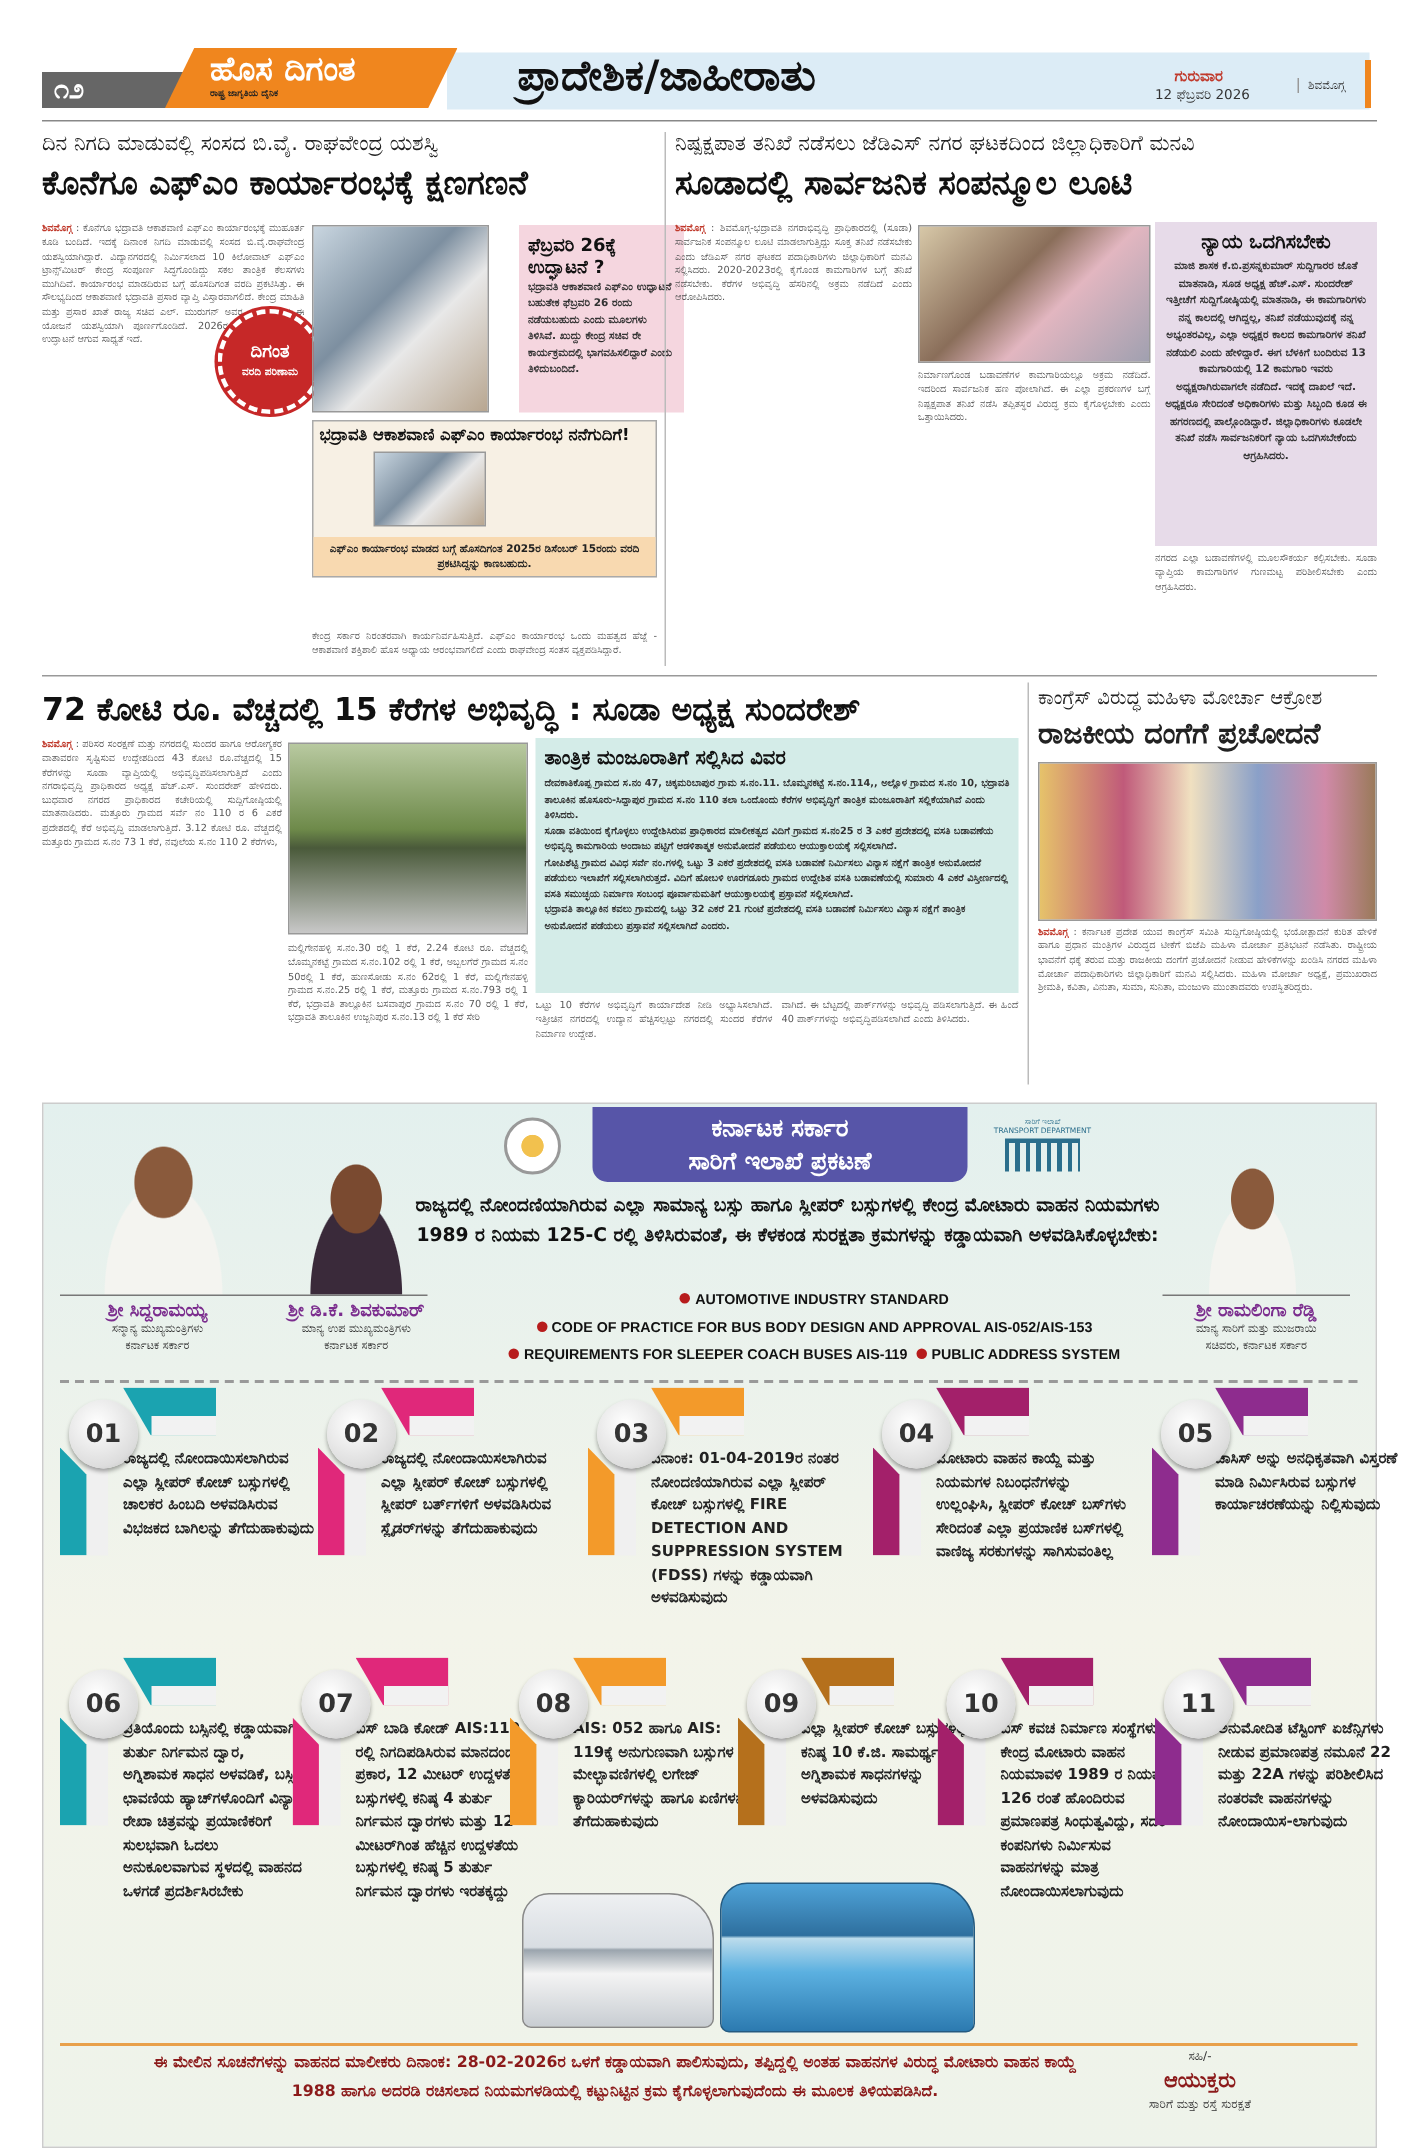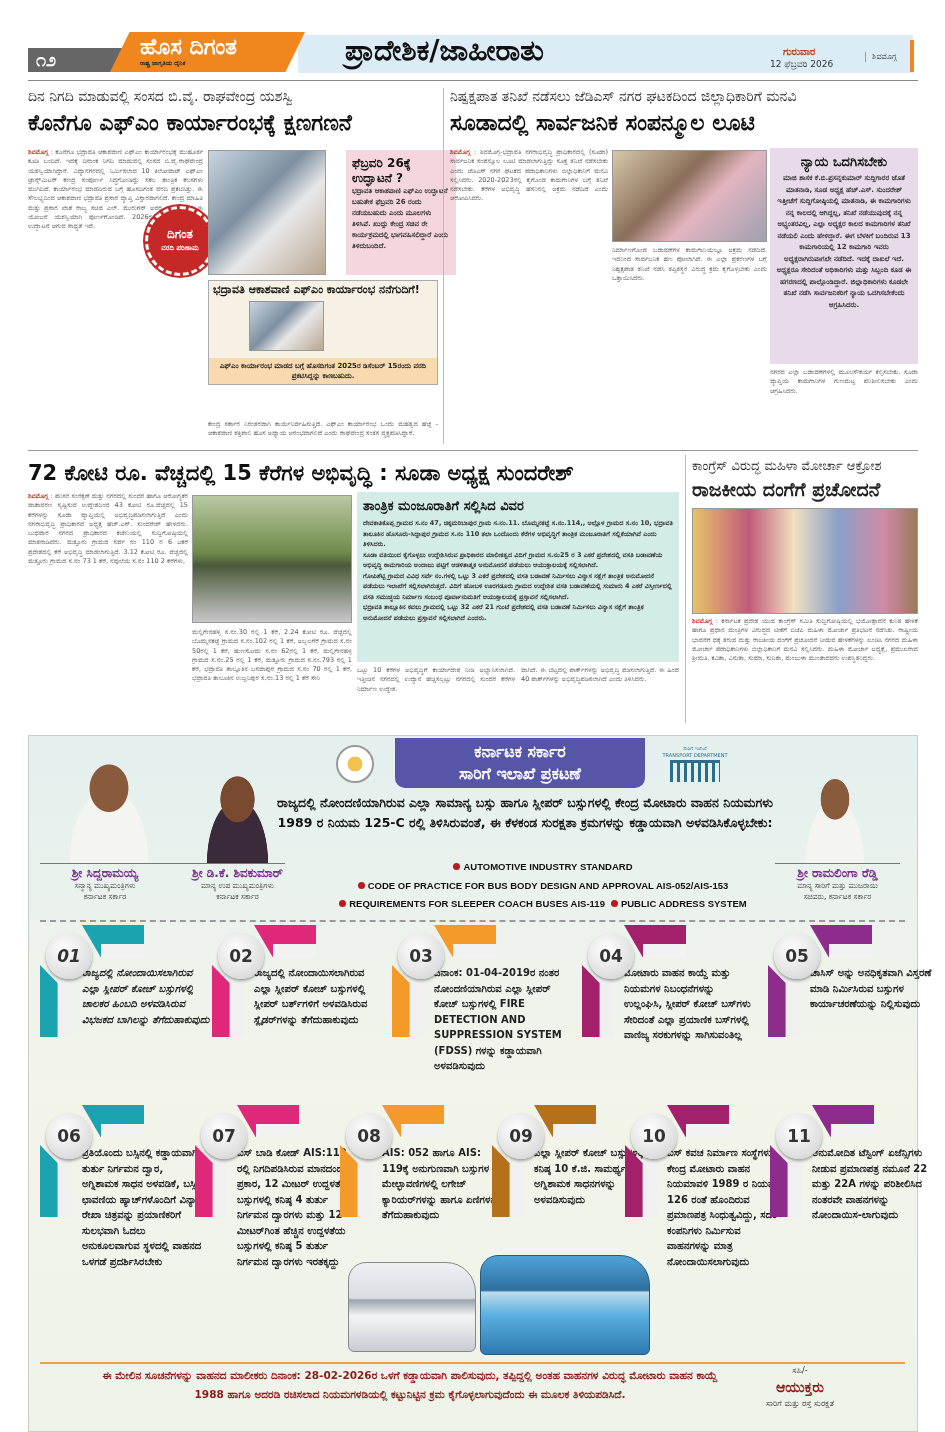--- a/index.html
+++ b/index.html
@@ -182,21 +182,21 @@
 
 <div class="abs intro">ರಾಜ್ಯದಲ್ಲಿ ನೋಂದಣಿಯಾಗಿರುವ ಎಲ್ಲಾ ಸಾಮಾನ್ಯ ಬಸ್ಸು ಹಾಗೂ ಸ್ಲೀಪರ್ ಬಸ್ಸುಗಳಲ್ಲಿ ಕೇಂದ್ರ ಮೋಟಾರು ವಾಹನ ನಿಯಮಗಳು 1989 ರ ನಿಯಮ 125-C ರಲ್ಲಿ ತಿಳಿಸಿರುವಂತೆ, ಈ ಕೆಳಕಂಡ ಸುರಕ್ಷತಾ ಕ್ರಮಗಳನ್ನು ಕಡ್ಡಾಯವಾಗಿ ಅಳವಡಿಸಿಕೊಳ್ಳಬೇಕು:</div>
 <div class="abs bullets">
   <div><span class="dot"></span><span>AUTOMOTIVE INDUSTRY STANDARD</span></div>
   <div><span class="dot"></span><span>CODE OF PRACTICE FOR BUS BODY DESIGN AND APPROVAL AIS-052/AIS-153</span></div>
   <div><span class="dot"></span><span>REQUIREMENTS FOR SLEEPER COACH BUSES AIS-119</span><span class="dot"></span><span>PUBLIC ADDRESS SYSTEM</span></div>
 </div>
 <div class="abs dashline"></div>
 
 <div id="items">
-    <div class="abs item" style="left: 40px; top: 925px; font-style: italic;">
+    <div class="abs item" style="left: 40px; top: 925px;">
       <div class="flag" style="background: rgb(27, 163, 176);"></div>
       <div class="side" style="background: rgb(27, 163, 176);"></div>
       <div class="side2"></div>
       <div class="num">01</div>
       <div class="txt">ರಾಜ್ಯದಲ್ಲಿ ನೋಂದಾಯಿಸಲಾಗಿರುವ ಎಲ್ಲಾ ಸ್ಲೀಪರ್ ಕೋಚ್ ಬಸ್ಸುಗಳಲ್ಲಿ ಚಾಲಕರ ಹಿಂಬದಿ ಅಳವಡಿಸಿರುವ ವಿಭಜಕದ ಬಾಗಿಲನ್ನು ತೆಗೆದುಹಾಕುವುದು</div>
     </div>
     <div class="abs item" style="left: 212px; top: 925px;">
       <div class="flag" style="background: rgb(224, 40, 122);"></div>
       <div class="side" style="background: rgb(224, 40, 122);"></div>
       <div class="side2"></div>

